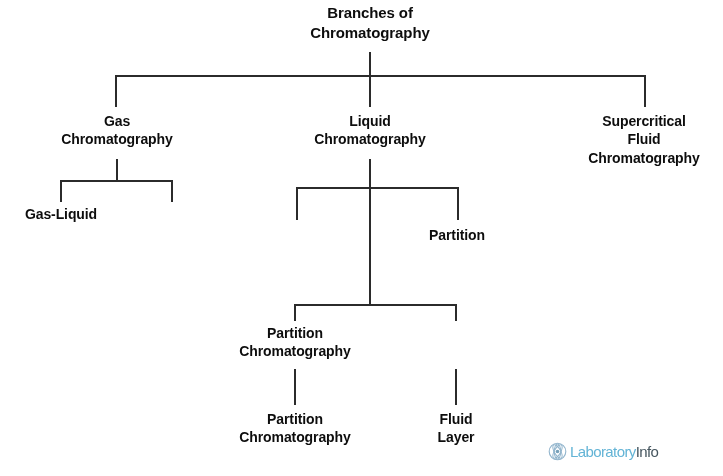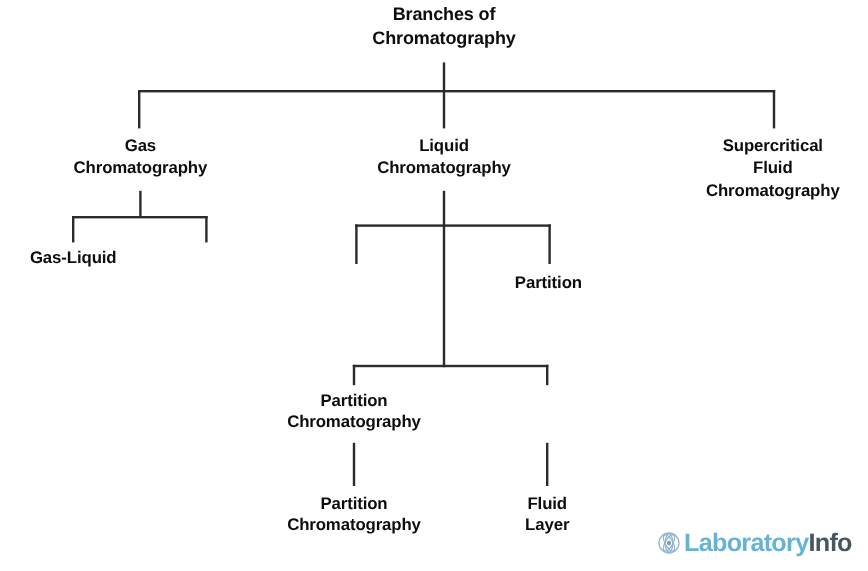--- a/index.html
+++ b/index.html
@@ -61,22 +61,22 @@
     align-items: center;
     gap: 3px;
   }
   #watermark .wm-mark {
     width: 19px;
     height: 19px;
     flex: 0 0 auto;
     opacity: 0.85;
   }
   #watermark .wm-text {
-    font-size: 21px;
-    font-weight: bold;
+    font-size: 15px;
+    font-weight: normal;
     letter-spacing: -0.6px;
     line-height: 1;
   }
   #watermark .wm-lab {
     color: #63b4d6;
   }
   #watermark .wm-info {
     color: #46565f;
   }
 </style>

